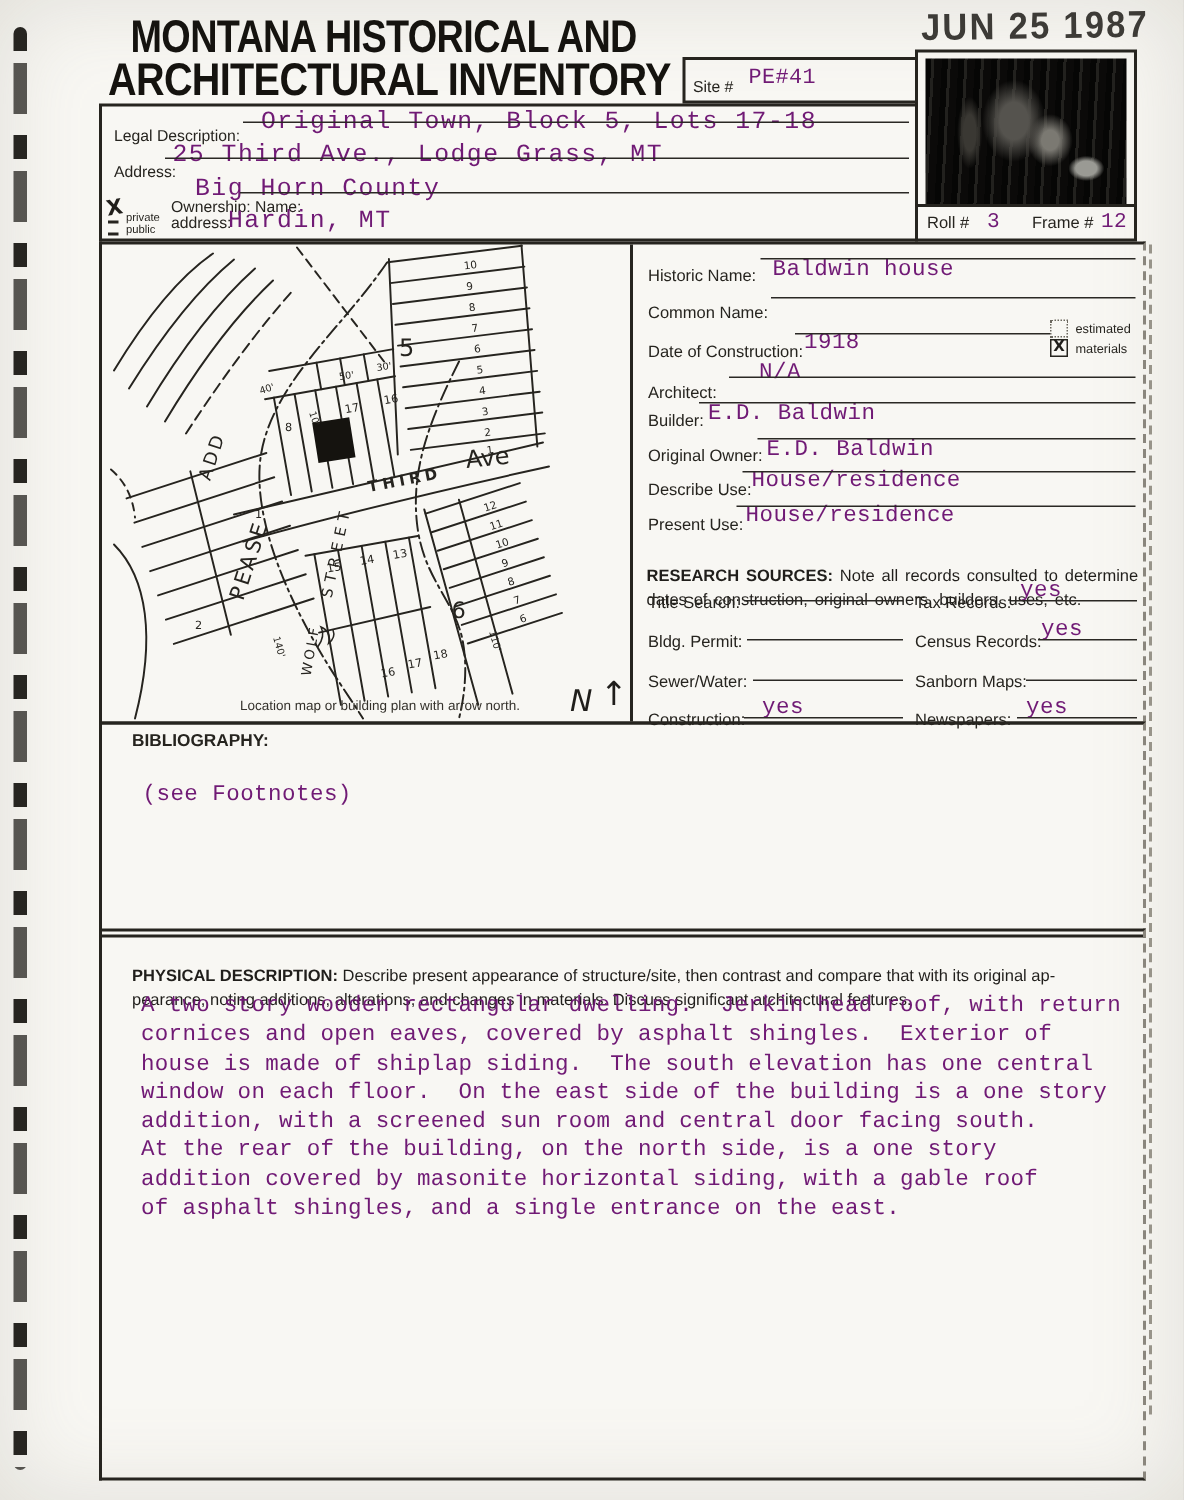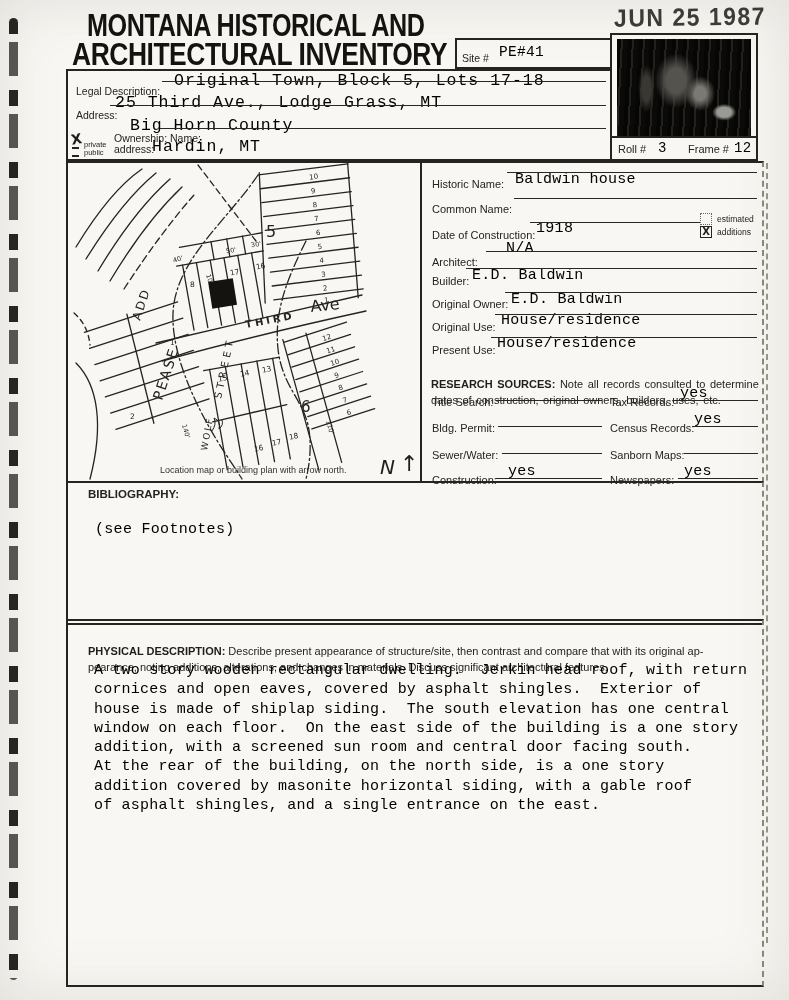--- a/index.html
+++ b/index.html
@@ -10,21 +10,21 @@
   
   .box{position:absolute;border:2px solid #26241f;}
   .box.dashr{border-right:2px dashed #8a867d;}
   
   .hdr{position:absolute;font-weight:700;font-size:30px;letter-spacing:-.5px;white-space:nowrap;
        transform-origin:left top;color:#15130f;}
   .lbl{position:absolute;font-size:11px;white-space:nowrap;color:#26241f;}
   .lbl-sm{position:absolute;font-size:10.5px;white-space:nowrap;color:#26241f;}
   .tiny{position:absolute;font-size:7.5px;white-space:nowrap;color:#26241f;}
   .tv{position:absolute;font-family:"Liberation Mono","DejaVu Sans Mono",monospace;
-      font-size:15px;color:#000000;white-space:nowrap;letter-spacing:.3px;}
+      font-size:15px;color:#701a75;white-space:nowrap;letter-spacing:.3px;}
   .tv-lg{font-size:16.5px;letter-spacing:1px;}
   .ul{position:absolute;border-bottom:1.6px solid #2a2824;}
   .stamp{position:absolute;font-weight:700;font-size:23px;letter-spacing:1.5px;color:#2e2c28;
          transform:scaleY(1.08) rotate(-.8deg);white-space:nowrap;opacity:.92;}
   .instr{font-size:11px;line-height:1.45;color:#201e1b;white-space:pre-line;}
   .bold{font-weight:700;}
   .pre{white-space:pre;}
   .cb{position:absolute;width:10px;height:10px;}
   .cb.dotted{border:1px dotted #6b675e;}
   .cb.solid{border:1.6px solid #26241f;font-size:10px;font-weight:700;line-height:9px;text-align:center;
@@ -256,35 +256,35 @@
 
       <span class="lbl" style="left:10px;top:40px;">Common Name:</span>
       <div class="ul" style="left:92px;top:35px;width:243px;"></div>
 
       <span class="lbl" style="left:10px;top:66px;">Date of Construction:</span>
       <span class="tv" style="left:114px;top:57px;">1918</span>
       <div class="ul" style="left:108px;top:59px;width:170px;"></div>
       <div class="cb dotted" style="left:278px;top:50px;"></div>
       <span class="tiny" style="left:295px;top:51px;font-size:8.5px;">estimated</span>
       <div class="cb solid" style="left:278px;top:63px;">X</div>
-      <span class="tiny" style="left:295px;top:64px;font-size:8.5px;">additions</span>
+      <span class="tiny" style="left:295px;top:64px;font-size:8.5px;">materials</span>
 
       <span class="tv" style="left:84px;top:77px;">N/A</span>
       <span class="lbl" style="left:10px;top:93px;text-align:right;">Architect:</span>
       <div class="ul" style="left:64px;top:88px;width:271px;"></div>
 
       <span class="lbl" style="left:10px;top:112px;">Builder:</span>
       <span class="tv" style="left:50px;top:104px;">E.D. Baldwin</span>
       <div class="ul" style="left:44px;top:105px;width:291px;"></div>
 
       <span class="lbl" style="left:10px;top:135px;">Original Owner:</span>
       <span class="tv" style="left:89px;top:128px;">E.D. Baldwin</span>
       <div class="ul" style="left:83px;top:129px;width:252px;"></div>
 
-      <span class="lbl" style="left:10px;top:158px;">Original Use:</span>
+      <span class="lbl" style="left:10px;top:158px;">Describe Use:</span>
       <span class="tv" style="left:79px;top:149px;">House/residence</span>
       <div class="ul" style="left:73px;top:151px;width:262px;"></div>
 
       <span class="lbl" style="left:10px;top:181px;">Present Use:</span>
       <span class="tv" style="left:75px;top:172px;">House/residence</span>
       <div class="ul" style="left:69px;top:174px;width:266px;"></div>
 
       <div class="abs instr" style="left:9px;top:198px;width:332px;word-spacing:1.5px;">
         <span class="bold">RESEARCH SOURCES:</span><span> Note all records consulted to determine
 dates of construction, original owners, builders, uses, etc.</span>

